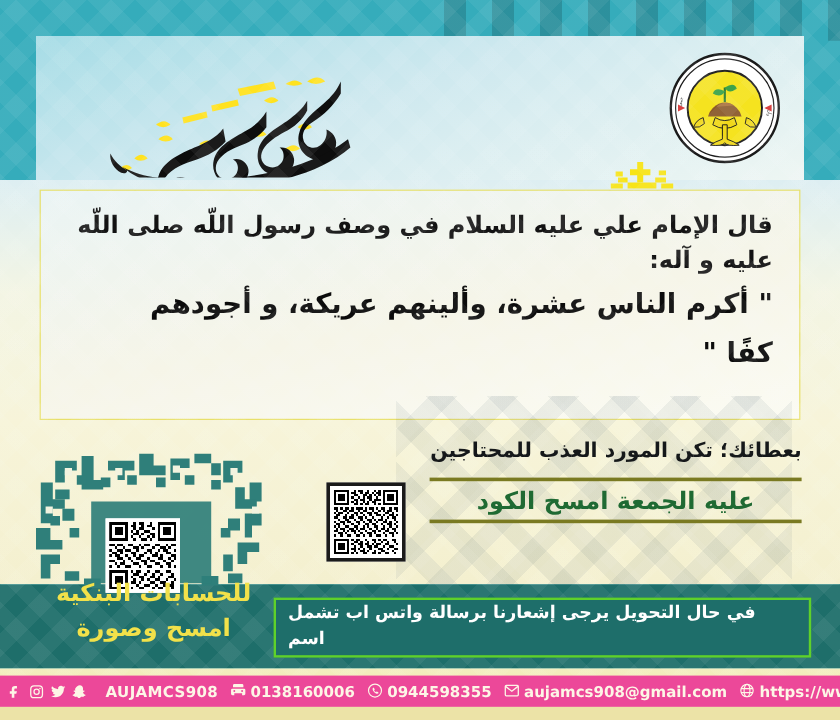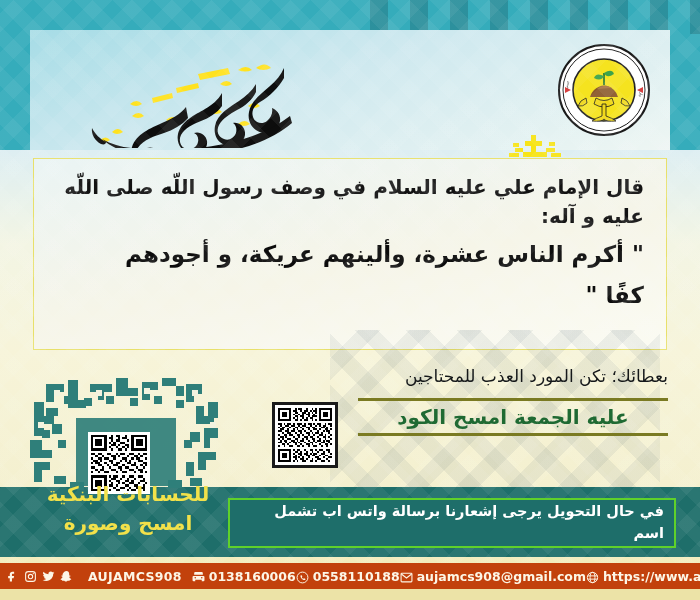--- a/index.html
+++ b/index.html
@@ -72,21 +72,21 @@
     letter-spacing:0;
   }
   .q-main{
     font-size:23px;font-weight:800;color:#0b0b0b;line-height:1.5;
     margin-top:6px;
   }
 
   
   .tagline{
     position:absolute;right:32px;top:366px;z-index:7;
-    font-size:17px;font-weight:400;color:#15181a;
+    font-size:17px;font-weight:700;color:#15181a;
   }
   .scan-line{
     position:absolute;right:32px;top:398px;width:310px;z-index:7;
   }
   .scan-rule{height:3px;background:#7a7a22;width:100%;}
   .scan-text{
     font-size:20px;font-weight:800;color:#1f6a33;
     text-align:center;padding:5px 0 4px 0;line-height:1.15;
   }
   .qr-center{
@@ -113,44 +113,44 @@
     text-align:center;color:#f2e14a;font-size:20px;font-weight:700;line-height:1.45;
   }
   .notice{
     position:absolute;left:228px;top:498px;width:448px;height:50px;
     border:2px solid #5fd12a;background:#1e6e6a;box-sizing:border-box;
     z-index:10;display:flex;align-items:center;justify-content:center;
     padding:2px 10px;
   }
   .notice-text{
     color:#ffffff;font-size:14.5px;font-weight:700;line-height:1.5;
-    text-align:right;
+    text-align:left;
   }
 
   
   .footer-band{
     position:absolute;left:0;top:557px;width:700px;height:43px;
     background:linear-gradient(180deg,#f3edbe 0%,#efe7ac 100%);
     z-index:6;
   }
   .footer-bar{
     position:absolute;left:0;top:563px;width:700px;height:26px;
-    background:#c2410c;z-index:8;
+    background:#ec4899;z-index:8;
     display:flex;align-items:center;direction:ltr;
     color:#fdf6e6;font-size:12.5px;font-weight:700;
     font-family:"DejaVu Sans","Liberation Sans",sans-serif;
   }
   .social{
     display:flex;align-items:center;gap:5px;padding:0 7px 0 6px;
     height:100%;
   }
   .social svg{display:block;}
   .divider{width:2px;height:20px;background:#e6d9b4;margin:0 6px 0 2px;}
   .handle{padding-right:10px;letter-spacing:.3px;}
-  .citem{display:flex;align-items:flex-end;gap:4px;white-space:nowrap;}
+  .citem{display:flex;align-items:flex-start;gap:4px;padding-right:10px;white-space:nowrap;}
   .citem svg{display:block;flex:none;}
   .footer-cap{
     position:absolute;left:0;top:589px;width:700px;height:11px;
     background:#ece3a7;z-index:7;
   }
 </style>
 </head>
 <body>
 
 <div class="poster">
@@ -430,21 +430,21 @@
       <span>0138160006</span>
     </span>
 
     <span class="citem">
       <span>
         <svg width="13" height="13" viewBox="0 0 24 24" fill="none" stroke="#fdf6e6" stroke-width="1.8">
             <circle cx="12" cy="12" r="10"></circle>
             <path d="M8.5 8.2c.3-.5.6-.5.9-.5h.6c.2 0 .5 0 .7.6l.8 1.9c.1.3 0 .5-.2.7l-.5.5c-.1.2-.2.4 0 .7.5.8 1.4 1.7 2.3 2.2.3.2.5.1.7-.1l.5-.6c.2-.2.4-.2.7-.1l1.8.9c.5.2.5.5.5.7v.6c0 .4-.2.7-.6.9-1 .5-2.3.2-3.8-.6-1.7-.9-3.2-2.5-4-4.1-.7-1.4-.8-2.7-.4-3.7z" fill="#fdf6e6" stroke="none"></path>
           </svg>
       </span>
-      <span>0558110188</span>
+      <span>0944598355</span>
     </span>
 
     <span class="citem">
       <span>
         <svg width="13" height="13" viewBox="0 0 24 24" fill="none" stroke="#fdf6e6" stroke-width="2">
             <rect x="2" y="4" width="20" height="16" rx="1.5"></rect>
             <path d="M2.5 5.5 12 13l9.5-7.5"></path>
           </svg>
       </span>
       <span>aujamcs908@gmail.com</span>

